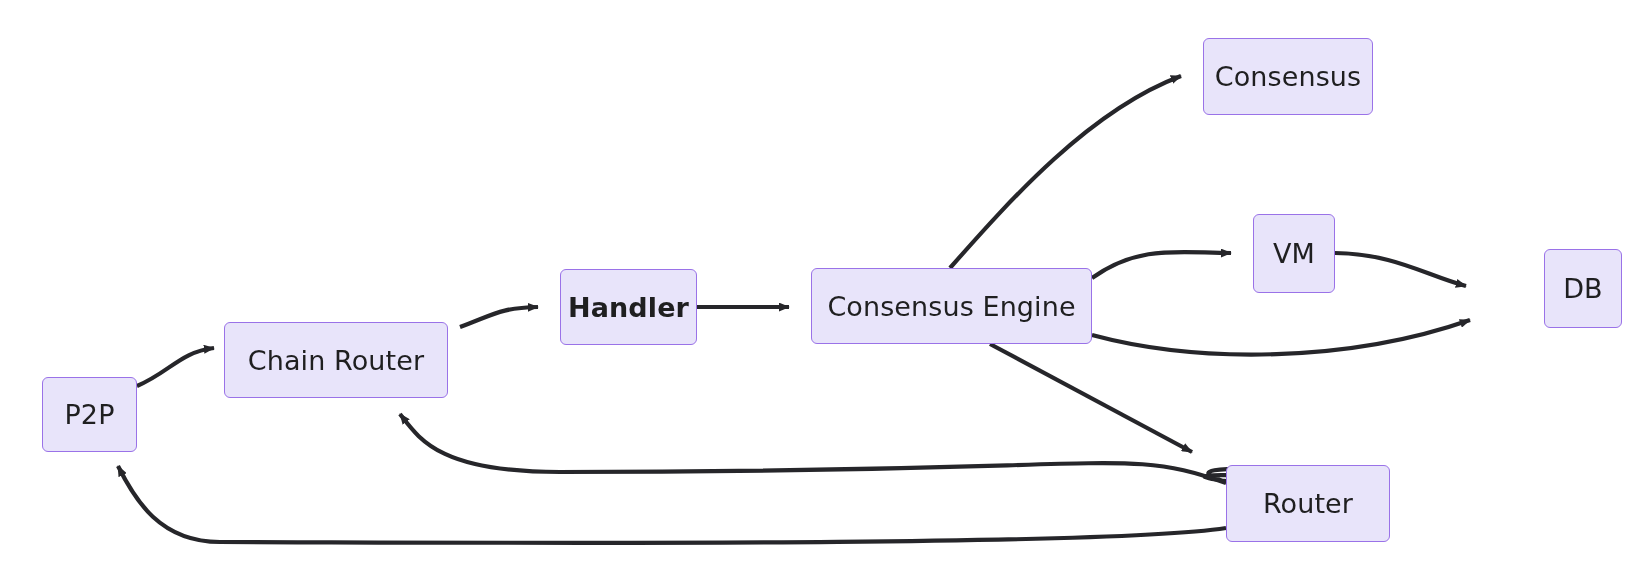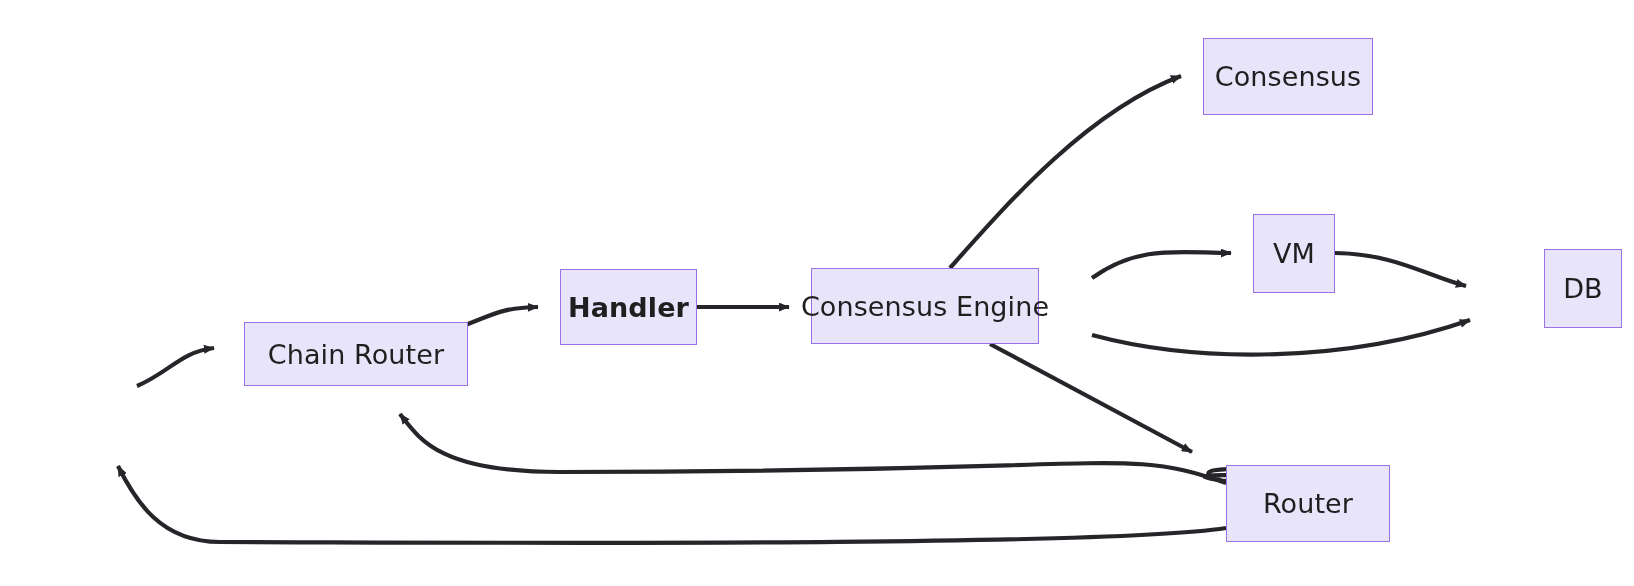--- a/index.html
+++ b/index.html
@@ -27,21 +27,21 @@
     pointer-events: none;
   }
   .node {
     position: absolute;
     box-sizing: border-box;
     display: flex;
     align-items: center;
     justify-content: center;
     background: #e8e4fa;
     border: 1.6px solid #9a72e8;
-    border-radius: 0;
+    border-radius: 6px;
     color: #1f1f20;
     font-size: 27px;
     line-height: 1;
     letter-spacing: 0.1px;
     white-space: nowrap;
     z-index: 2;
   }
   .node-label {
     pointer-events: none;
   }
@@ -77,30 +77,33 @@
       <path d="M990,344 L1192,452"></path>
 
       <path d="M1226,482 C1180,468 1240,469 1230,469
                M1226,481 C1160,472 1270,476 1250,476"></path>
       <path d="M1226,483 C1120,446 1130,472 560,472 C440,472 420,440 400,414"></path>
 
       <path d="M1226,528 C1100,548 400,542 220,542 C160,542 135,500 118,466"></path>
     </g>
   </svg>
 
+  <div class="node" style="left:42px; top:377px; width:95px; height:75px;">
+    <span class="node-label">P2P</span>
+  </div>
 
-  <div class="node" style="left:244px; top:322px; width:224px; height:64px;">
+  <div class="node" style="left:224px; top:322px; width:224px; height:76px;">
     <span class="node-label">Chain Router</span>
   </div>
 
   <div class="node" style="left:560px; top:269px; width:137px; height:76px;font-weight:bold;">
     <span class="node-label">Handler</span>
   </div>
 
-  <div class="node" style="left:811px; top:268px; width:228px; height:76px;">
+  <div class="node" style="left:811px; top:268px; width:281px; height:76px;">
     <span class="node-label">Consensus Engine</span>
   </div>
 
   <div class="node" style="left:1203px; top:38px; width:170px; height:77px;">
     <span class="node-label">Consensus</span>
   </div>
 
   <div class="node" style="left:1253px; top:214px; width:82px; height:79px;align-items:center;">
     <span class="node-label">VM</span>
   </div>

